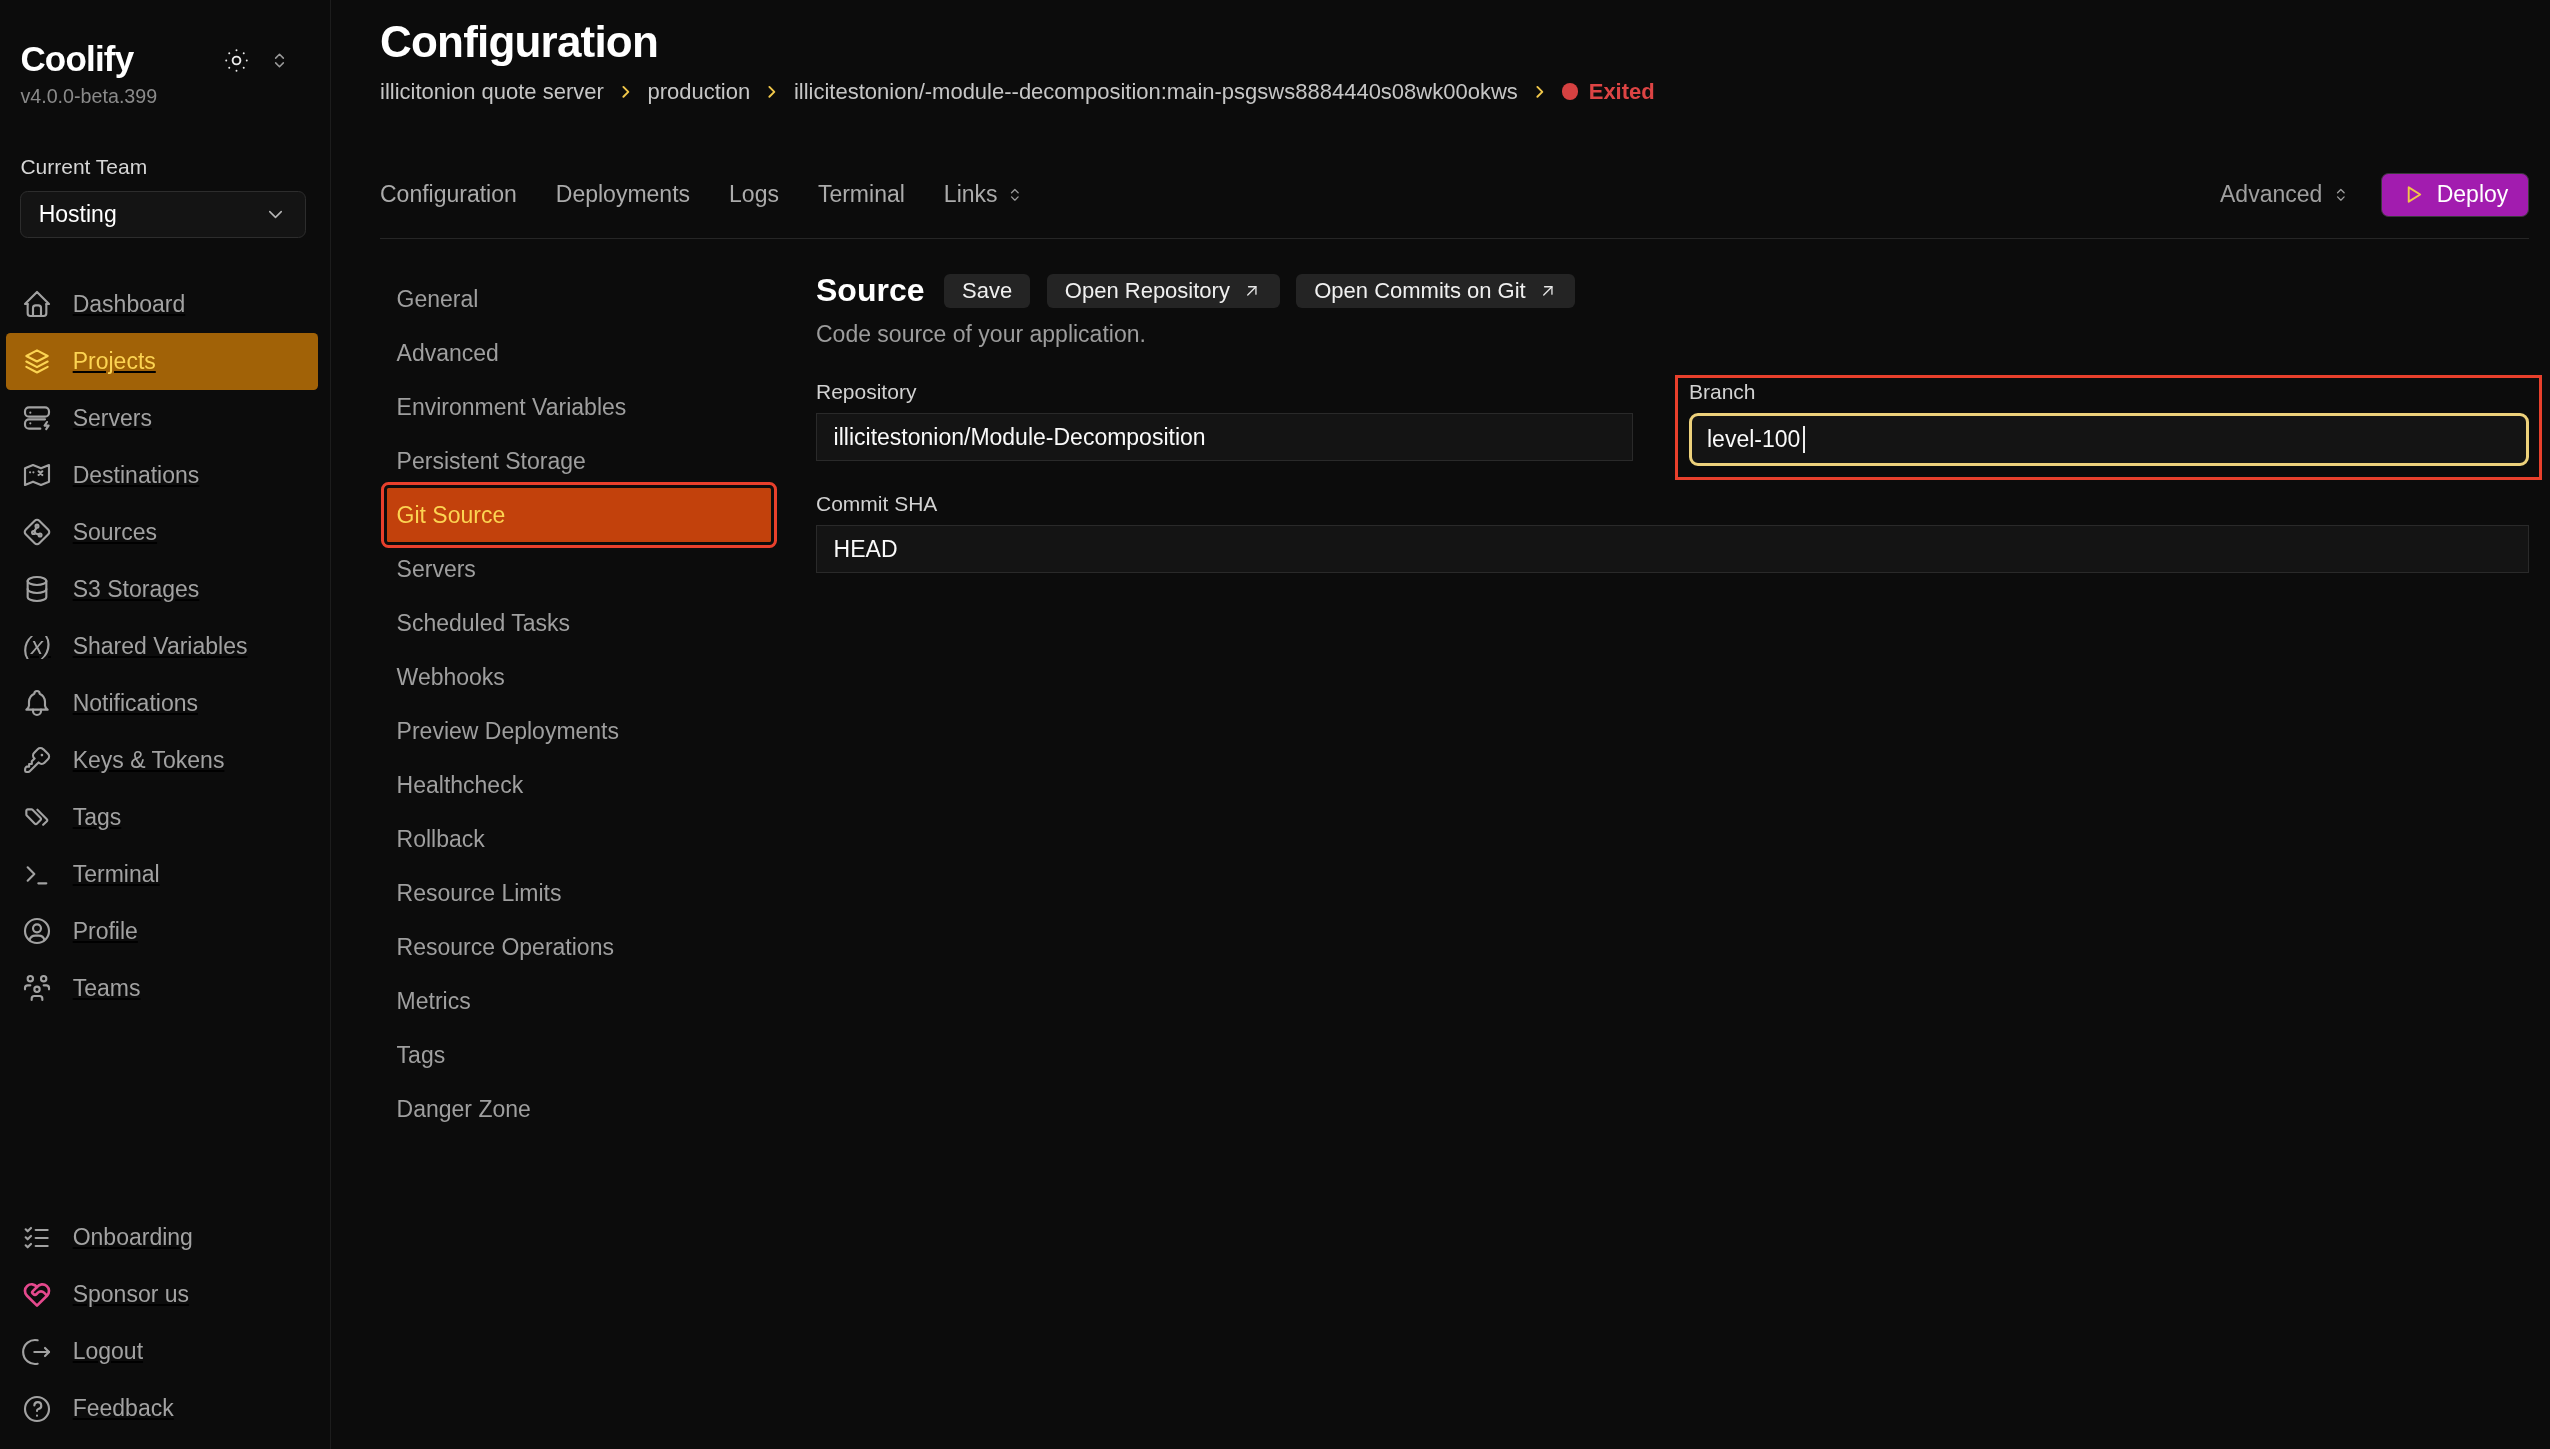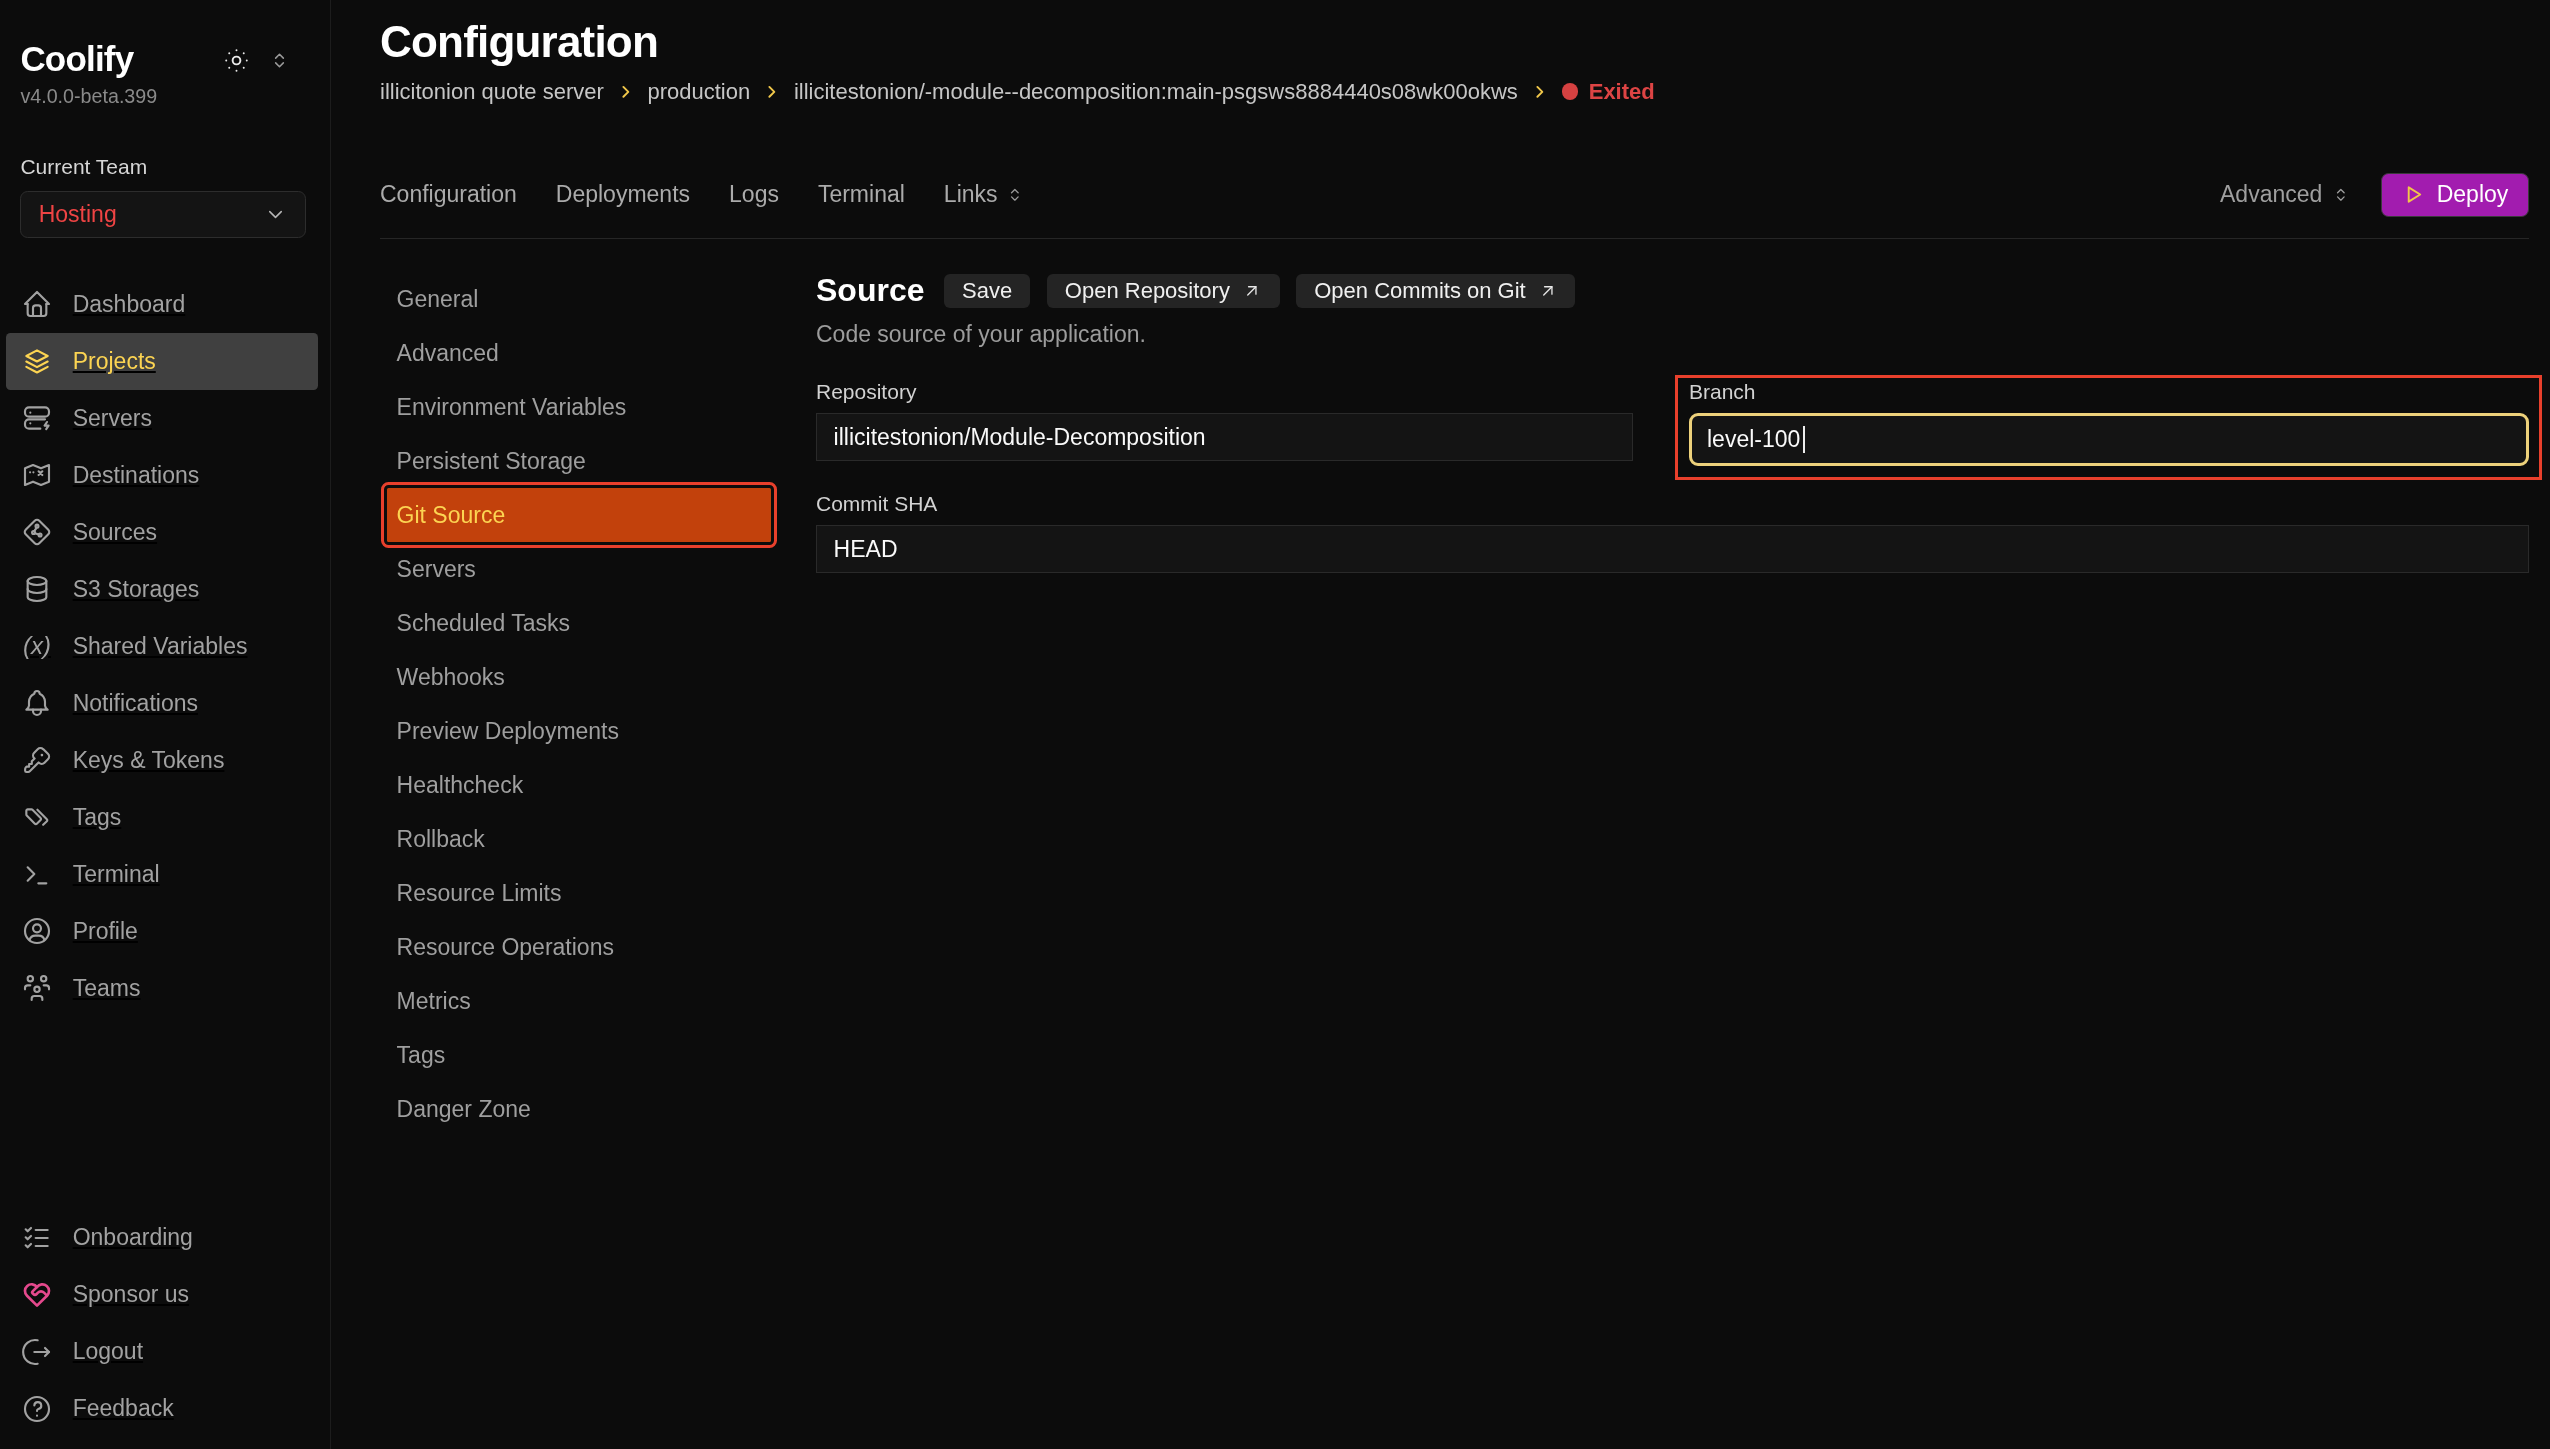--- a/index.html
+++ b/index.html
@@ -25,26 +25,26 @@
   
   .sidebar{position:absolute;left:0;top:0;width:331px;height:100%;border-right:1.5px solid var(--panel-border);
     display:flex;flex-direction:column;padding-top:40px;}
   .logo-row{display:flex;align-items:flex-start;padding:0 39px 0 20.4px;}
   .logo{font-size:35px;font-weight:700;color:#ffffff;letter-spacing:-0.8px;line-height:1.1;}
   .logo-icons{margin-left:auto;display:flex;align-items:center;gap:16.6px;color:#e8e8e8;margin-top:6px;}
   .logo-icons .sel{color:#9a9a9a;}
   .version{padding-left:20.4px;margin-top:6px;font-size:19.7px;color:#8a8a8a;}
   .team-label{padding-left:20.4px;margin-top:47px;font-size:21px;color:#d6d6d6;}
   .team-select{margin:12px 24px 0 19.7px;height:47px;background:var(--input-bg);border:1.5px solid #2d2d2d;border-radius:7.6px;
-    display:flex;align-items:center;padding:0 18px;font-size:23px;color:#ef4444;cursor:pointer;}
+    display:flex;align-items:center;padding:0 18px;font-size:23px;color:#ffffff;cursor:pointer;}
   .team-select .chev{margin-left:auto;color:#b5b5b5;}
   .nav{list-style:none;margin-top:38px;text-decoration:underline;}
   .nav-item{height:57px;display:flex;align-items:center;gap:19.7px;padding-left:21px;color:var(--text-gray);font-size:23px;cursor:pointer;}
   .nav-item .nico{width:32px;height:32px;flex:0 0 32px;}
-  .nav-item.active{background:#404040;color:var(--accent-yellow);border-radius:4.5px;margin:0 12px 0 6px;padding-left:15px;}
+  .nav-item.active{background:#a16207;color:var(--accent-yellow);border-radius:4.5px;margin:0 12px 0 6px;padding-left:15px;}
   .icon-text{width:32px;flex:0 0 32px;text-align:center;font-size:24px;font-style:italic;line-height:32px;}
   .sidebar-spacer{flex:1;}
   .nav.footer{margin-top:0;margin-bottom:12px;}
   .sponsor{color:var(--sponsor-pink);}
 
   
   .main{position:absolute;left:333px;top:0;right:0;bottom:0;padding:0 21px 0 47px;}
   .page-title{margin-top:16.6px;font-size:44px;line-height:50px;font-weight:700;color:#ffffff;letter-spacing:-0.8px;}
   .breadcrumb{margin-top:12px;display:flex;align-items:center;gap:12px;font-size:22px;color:#c6c6c6;}
   .crumb-sep{color:#f0c74a;width:19.7px;height:19.7px;}

